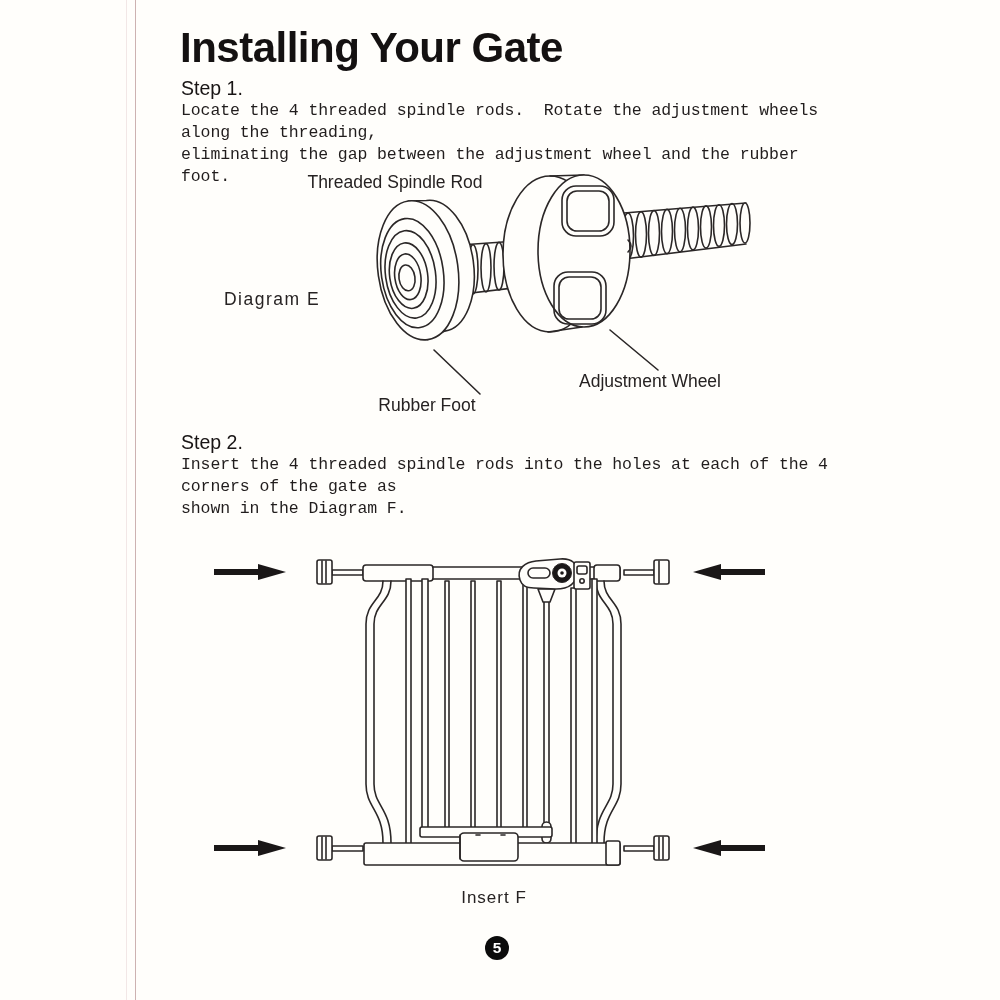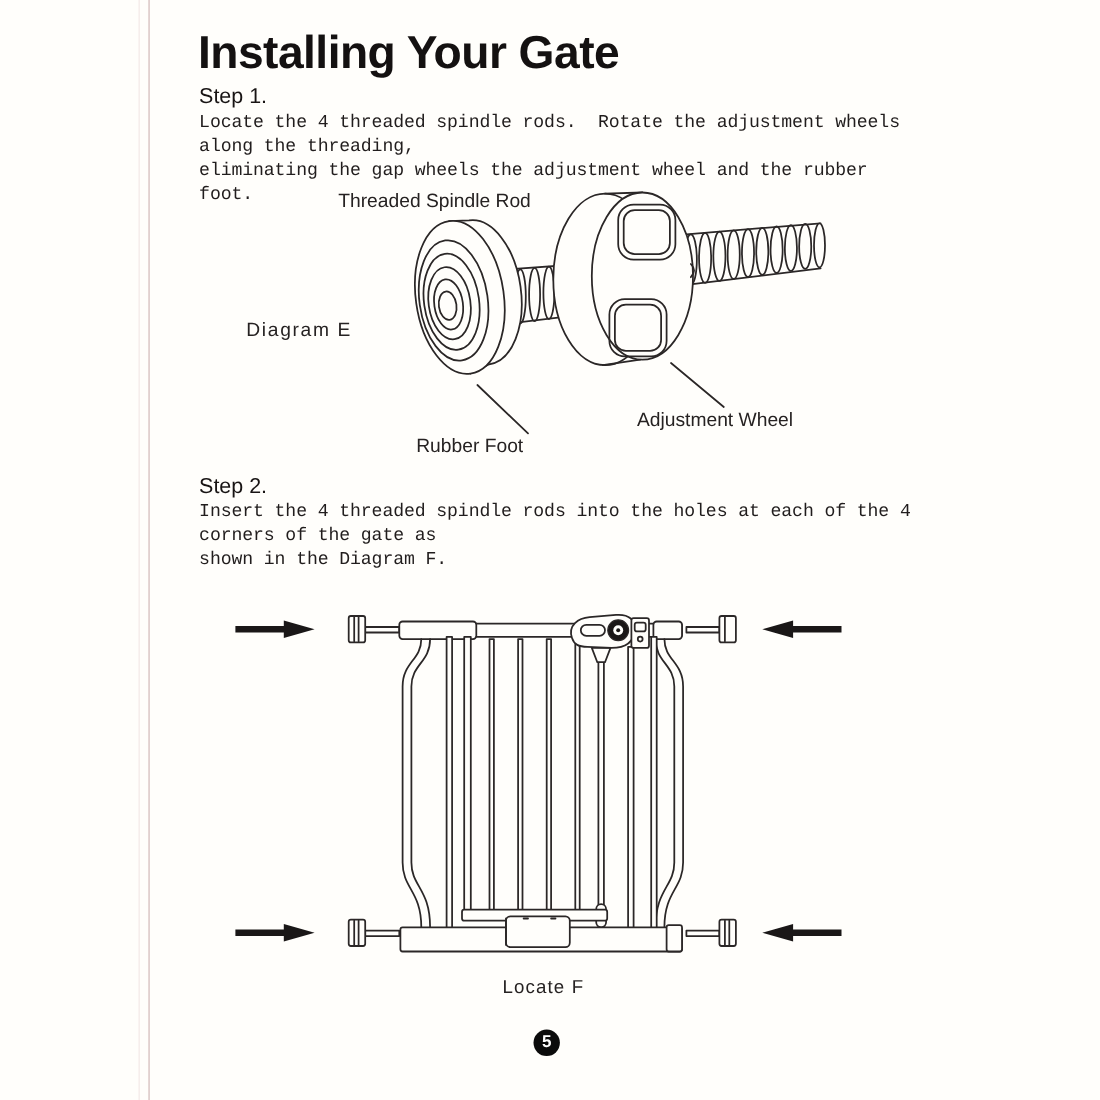--- a/index.html
+++ b/index.html
@@ -54,21 +54,21 @@
 <div class="page">
 
   <div class="edge-line faint"></div>
   <div class="edge-line strong"></div>
 
   <div class="doc-title">Installing Your Gate</div>
 
   <div class="step-heading" id="step1-heading">Step 1.</div>
   <div class="step-body" id="step1-body">
     <div class="line">Locate the 4 threaded spindle rods.  Rotate the adjustment wheels along the threading,</div>
-    <div class="line">eliminating the gap wheels the adjustment wheel and the rubber foot.</div>
+    <div class="line">eliminating the gap between the adjustment wheel and the rubber foot.</div>
   </div>
 
   <svg class="figure" id="figure-e" width="620" height="270" viewBox="0 0 620 270">
 
     <text x="215" y="30" font-size="17.5" text-anchor="middle">Threaded Spindle Rod</text>
     <text x="92" y="147" font-size="17.5" letter-spacing="1.5" text-anchor="middle">Diagram E</text>
 
     <g>
       <line class="ink" x1="266" y1="88" x2="350" y2="82"></line>
       <line class="ink" x1="266" y1="138" x2="350" y2="128"></line>
@@ -204,19 +204,19 @@
       </g>
 
       <g>
         <rect class="inkfill" x="374" y="22" width="16" height="27" rx="2"></rect>
         <rect class="ink" x="377" y="26" width="10" height="8" rx="2"></rect>
         <circle class="ink" cx="382" cy="41" r="2.2"></circle>
       </g>
     </g>
   </svg>
 
-  <div class="fig-caption">Locate F</div>
+  <div class="fig-caption">Insert F</div>
 
   <div class="page-number">
     <span>5</span>
   </div>
 
 </div>
 
 </body></html>

